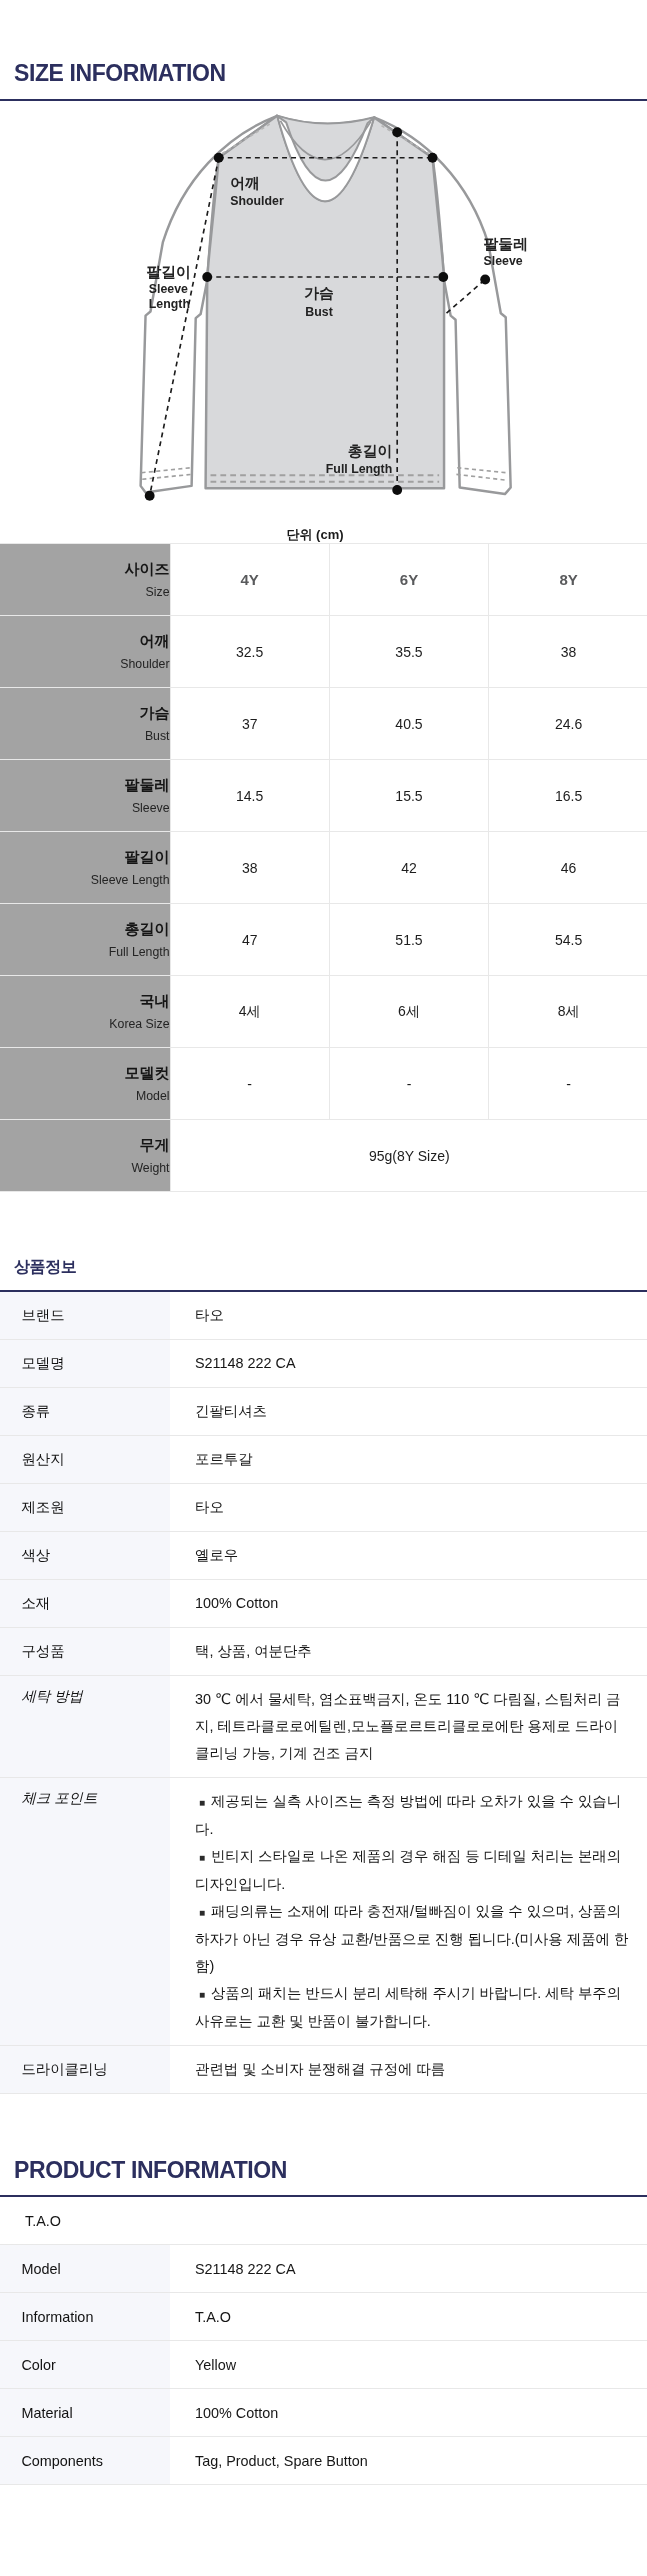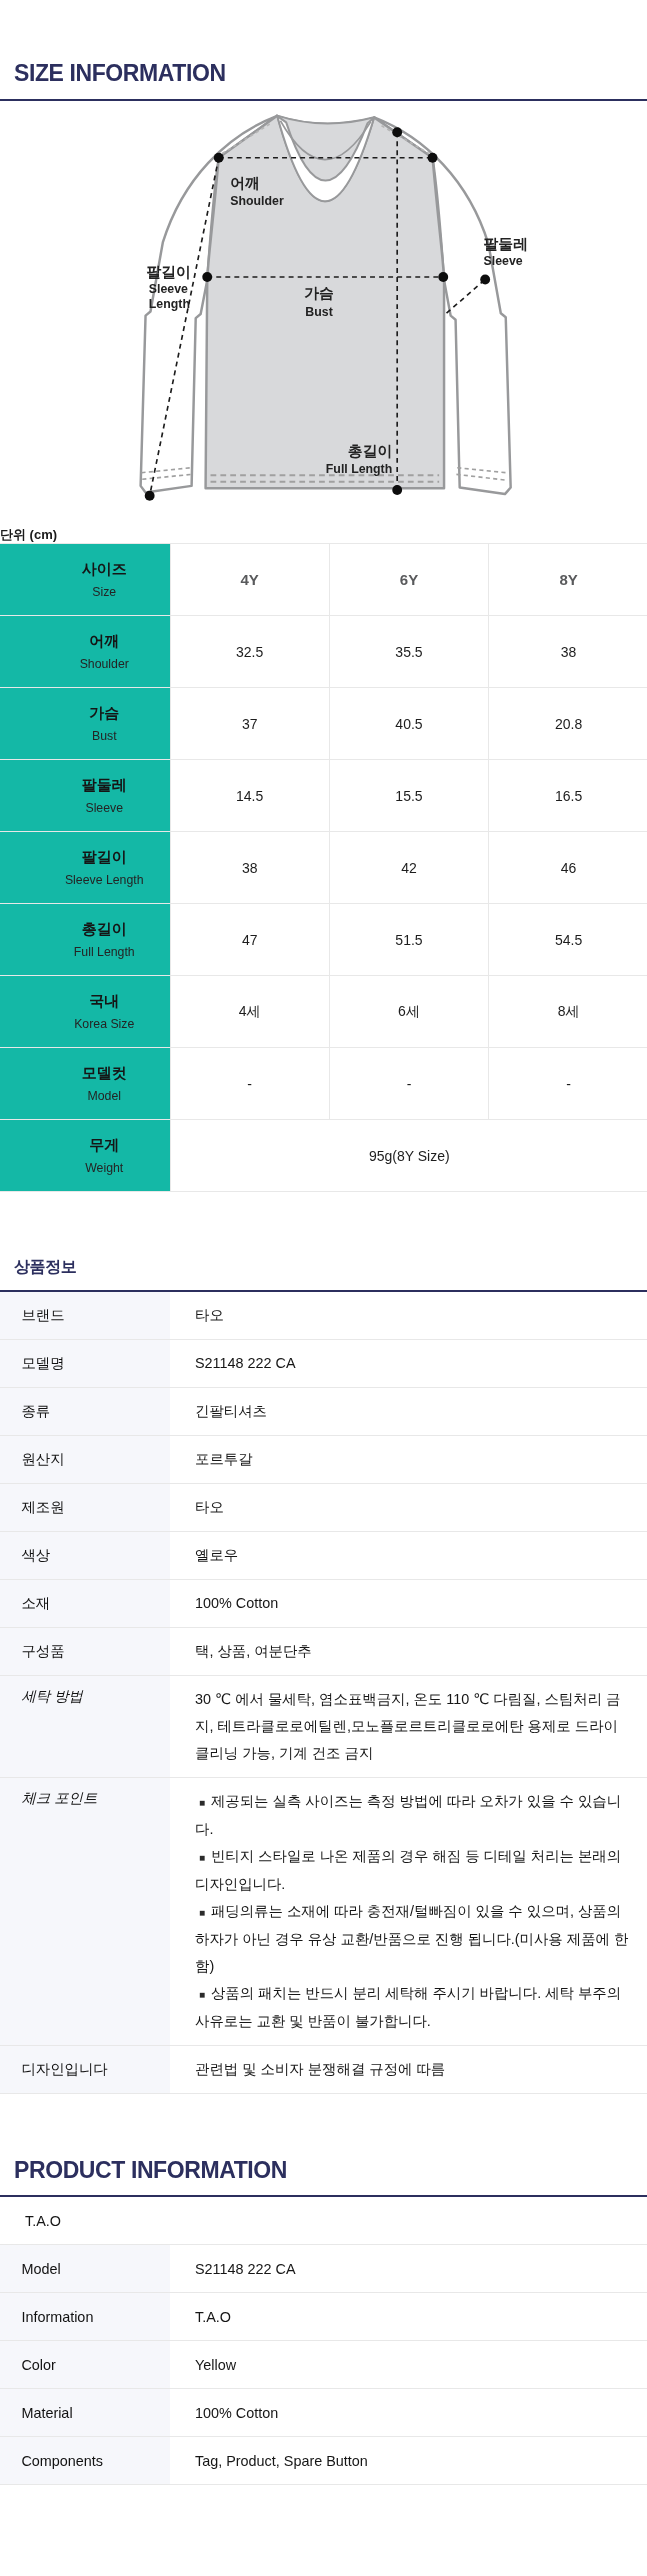--- a/index.html
+++ b/index.html
@@ -9,29 +9,29 @@
 
   .section-title { font-size:23px; font-weight:bold; color:#2c2f5e; letter-spacing:-0.4px;
                    margin:61px 16px 0 14px; line-height:25px; }
   .section-title.ko { font-size:16px; line-height:23px; margin-top:63px; }
   .section-title.en2 { margin-top:64px; }
   .navy-rule { border:0; border-top:2.5px solid #2c2f5e; margin-top:13px; }
   .navy-rule.t2 { margin-top:11.5px; }
   .navy-rule.t3 { margin-top:12.3px; }
 
   svg.diagram { display:block; width:648px; height:426px; }
-  .unit-label { height:16.4px; line-height:15px; text-align:left; padding-right:18px;
+  .unit-label { height:16.4px; line-height:15px; text-align:center; padding-right:18px;
                 font-size:13px; font-weight:600; color:#1a1a1a; }
 
   
   table.size-table { width:648px; border-collapse:collapse; table-layout:fixed;
                      border-top:0.8px solid #e8e8e8; border-bottom:0.8px solid #e8e8e8; }
   table.size-table tr { height:72px; }
   table.size-table tr + tr th, table.size-table tr + tr td { border-top:0.8px solid #e8e8e8; }
-  table.size-table th { width:170px; background:#14b8a6; text-align:center; padding-left:39px;
+  table.size-table th { width:170px; background:#a3a3a3; text-align:right; padding-left:39px;
                         font-weight:normal; vertical-align:middle; }
   table.size-table th .ko { font-size:15px; font-weight:bold; color:#151515; margin-bottom:5.8px; }
   table.size-table th .en { font-size:12.3px; color:#242424; }
   table.size-table td { border-left:0.8px solid #e8e8e8; text-align:center; vertical-align:middle;
                         font-size:14px; color:#1d1d1d; }
   table.size-table tr.hdr td { font-size:15px; font-weight:bold; color:#595a5c; }
 
   
   .info-table { width:648px; }
   .irow { display:flex; border-bottom:0.8px solid #e8e8e8; min-height:48px; align-items:stretch; }
@@ -126,21 +126,21 @@
           <td>35.5</td>
           <td>38</td>
         </tr>
         <tr>
           <th>
             <div class="ko">가슴</div>
             <div class="en">Bust</div>
           </th>
           <td>37</td>
           <td>40.5</td>
-          <td>20.8</td>
+          <td>24.6</td>
         </tr>
         <tr>
           <th>
             <div class="ko">팔둘레</div>
             <div class="en">Sleeve</div>
           </th>
           <td>14.5</td>
           <td>15.5</td>
           <td>16.5</td>
         </tr>
@@ -232,21 +232,21 @@
       <div class="irow multi">
         <div class="ilabel">체크 포인트</div>
         <div class="ival">
           <div class="bullet-item"><span class="bullet-mark">■</span>제공되는 실측 사이즈는 측정 방법에 따라 오차가 있을 수 있습니다.</div>
           <div class="bullet-item"><span class="bullet-mark">■</span>빈티지 스타일로 나온 제품의 경우 해짐 등 디테일 처리는 본래의 디자인입니다.</div>
           <div class="bullet-item"><span class="bullet-mark">■</span>패딩의류는 소재에 따라 충전재/털빠짐이 있을 수 있으며, 상품의 하자가 아닌 경우 유상 교환/반품으로 진행 됩니다.(미사용 제품에 한함)</div>
           <div class="bullet-item"><span class="bullet-mark">■</span>상품의 패치는 반드시 분리 세탁해 주시기 바랍니다. 세탁 부주의 사유로는 교환 및 반품이 불가합니다.</div>
         </div>
       </div>
       <div class="irow">
-        <div class="ilabel">디자인입니다</div>
+        <div class="ilabel">드라이클리닝</div>
         <div class="ival">관련법 및 소비자 분쟁해결 규정에 따름</div>
       </div>
     </div>
 
   <h2 class="section-title en2">PRODUCT INFORMATION</h2>
   <hr class="navy-rule t3">
   <div class="info-table" id="info-table-en">
       <div class="irow">
         <div class="ival">T.A.O</div>
       </div>

